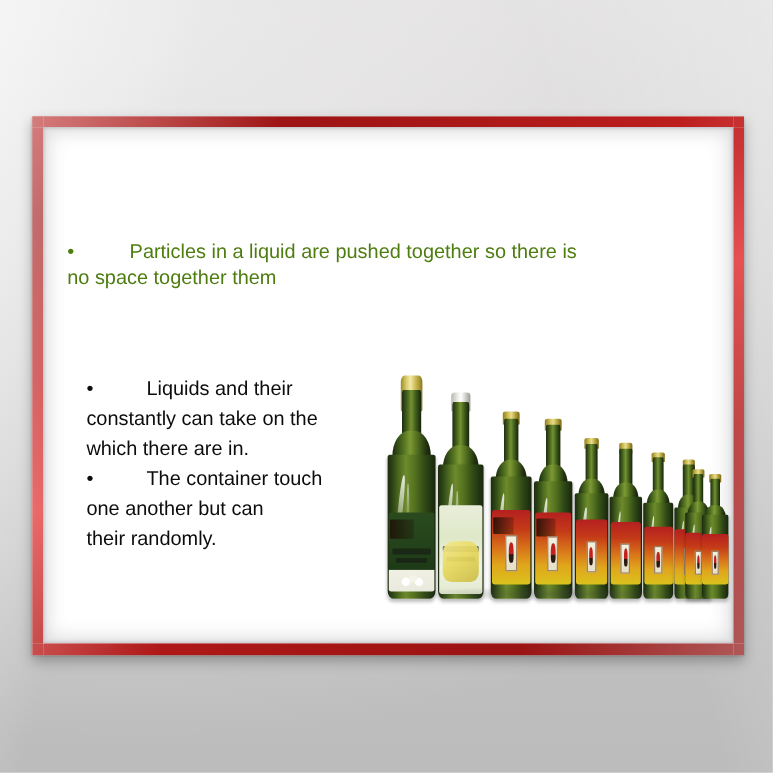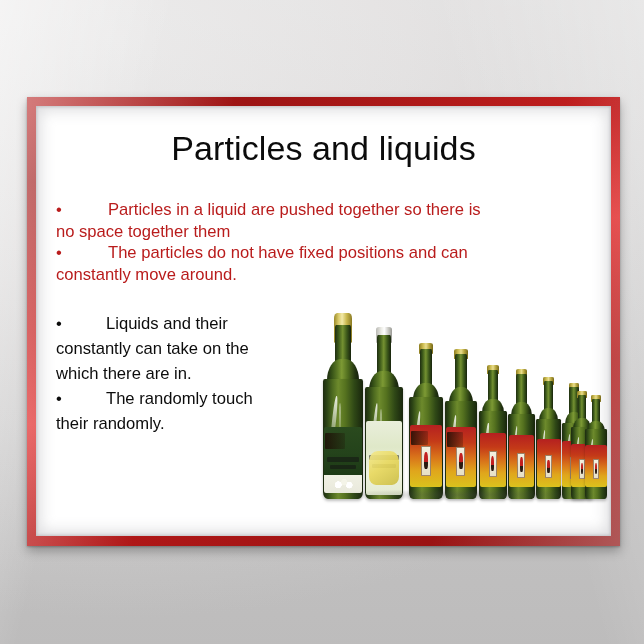--- a/index.html
+++ b/index.html
@@ -48,24 +48,24 @@
   #slide{position:absolute;inset:0;}
   .title{
     position:absolute;left:0;right:0;top:23px;
     text-align:center;
     font-size:34px;line-height:38px;font-weight:400;color:#0b0b0b;
     letter-spacing:.1px;
   }
 
   .body-wide{
     position:absolute;left:20px;top:93px;width:535px;
-    font-size:16.6px;line-height:21.5px;color:#b91c1c;
+    font-size:16.6px;line-height:21.5px;color:#4d7c0f;
   }
   .body-narrow{
-    position:absolute;left:20px;top:205px;width:262px;
+    position:absolute;left:36px;top:205px;width:262px;
     font-size:16.6px;line-height:25px;color:#0c0c0c;
   }
   .bullet-line{margin:0;}
   .bullet-line .dot{display:inline-block;width:8px;}
   .bullet-line .tab{display:inline-block;width:44px;}
   .body-narrow .bullet-line .tab{display:inline-block;width:42px;}
 
   
   #photo{
     position:absolute;left:285px;top:205px;width:288px;height:188px;
@@ -178,58 +178,50 @@
 <div id="stage">
 
   <div id="sheen"></div>
 
   <div id="frame">
     <div id="frame-gloss"></div>
 
     <div id="mat">
       <div id="slide">
 
-        <div class="title">Particles and liquids</div>
 
         <div class="body-wide">
 
           <div>
             <p class="bullet-line">
               <span class="dot">•</span><span class="tab"></span><span>Particles in a liquid are pushed together so there is</span>
             </p>
             <p class="bullet-line">
               <span>no space together them</span>
             </p>
           </div>
 
-          <div>
-            <p class="bullet-line">
-              <span class="dot">•</span><span class="tab"></span><span>The particles do not have fixed positions and can</span>
-            </p>
-            <p class="bullet-line">
-              <span>constantly move around.</span>
-            </p>
-          </div>
 
         </div>
 
         <div class="body-narrow">
 
           <div>
             <p class="bullet-line">
               <span class="dot">•</span><span class="tab"></span><span>Liquids and their</span>
             </p>
             <p class="bullet-line"><span>constantly can take on the</span></p>
             <p class="bullet-line"><span>which there are in.</span></p>
           </div>
 
           <div>
             <p class="bullet-line">
-              <span class="dot">•</span><span class="tab"></span><span>The randomly touch</span>
+              <span class="dot">•</span><span class="tab"></span><span>The container touch</span>
             </p>
+            <p class="bullet-line"><span>one another but can</span></p>
             <p class="bullet-line"><span>their randomly.</span></p>
           </div>
 
         </div>
 
         <div id="photo">
 
           <div class="bottle" style="left:2px;width:40px;height:186px;">
             <div class="cap cap-gold" style="top:0;height:30px;"></div>
             <div class="neck" style="top:12px;height:44px;"></div>

